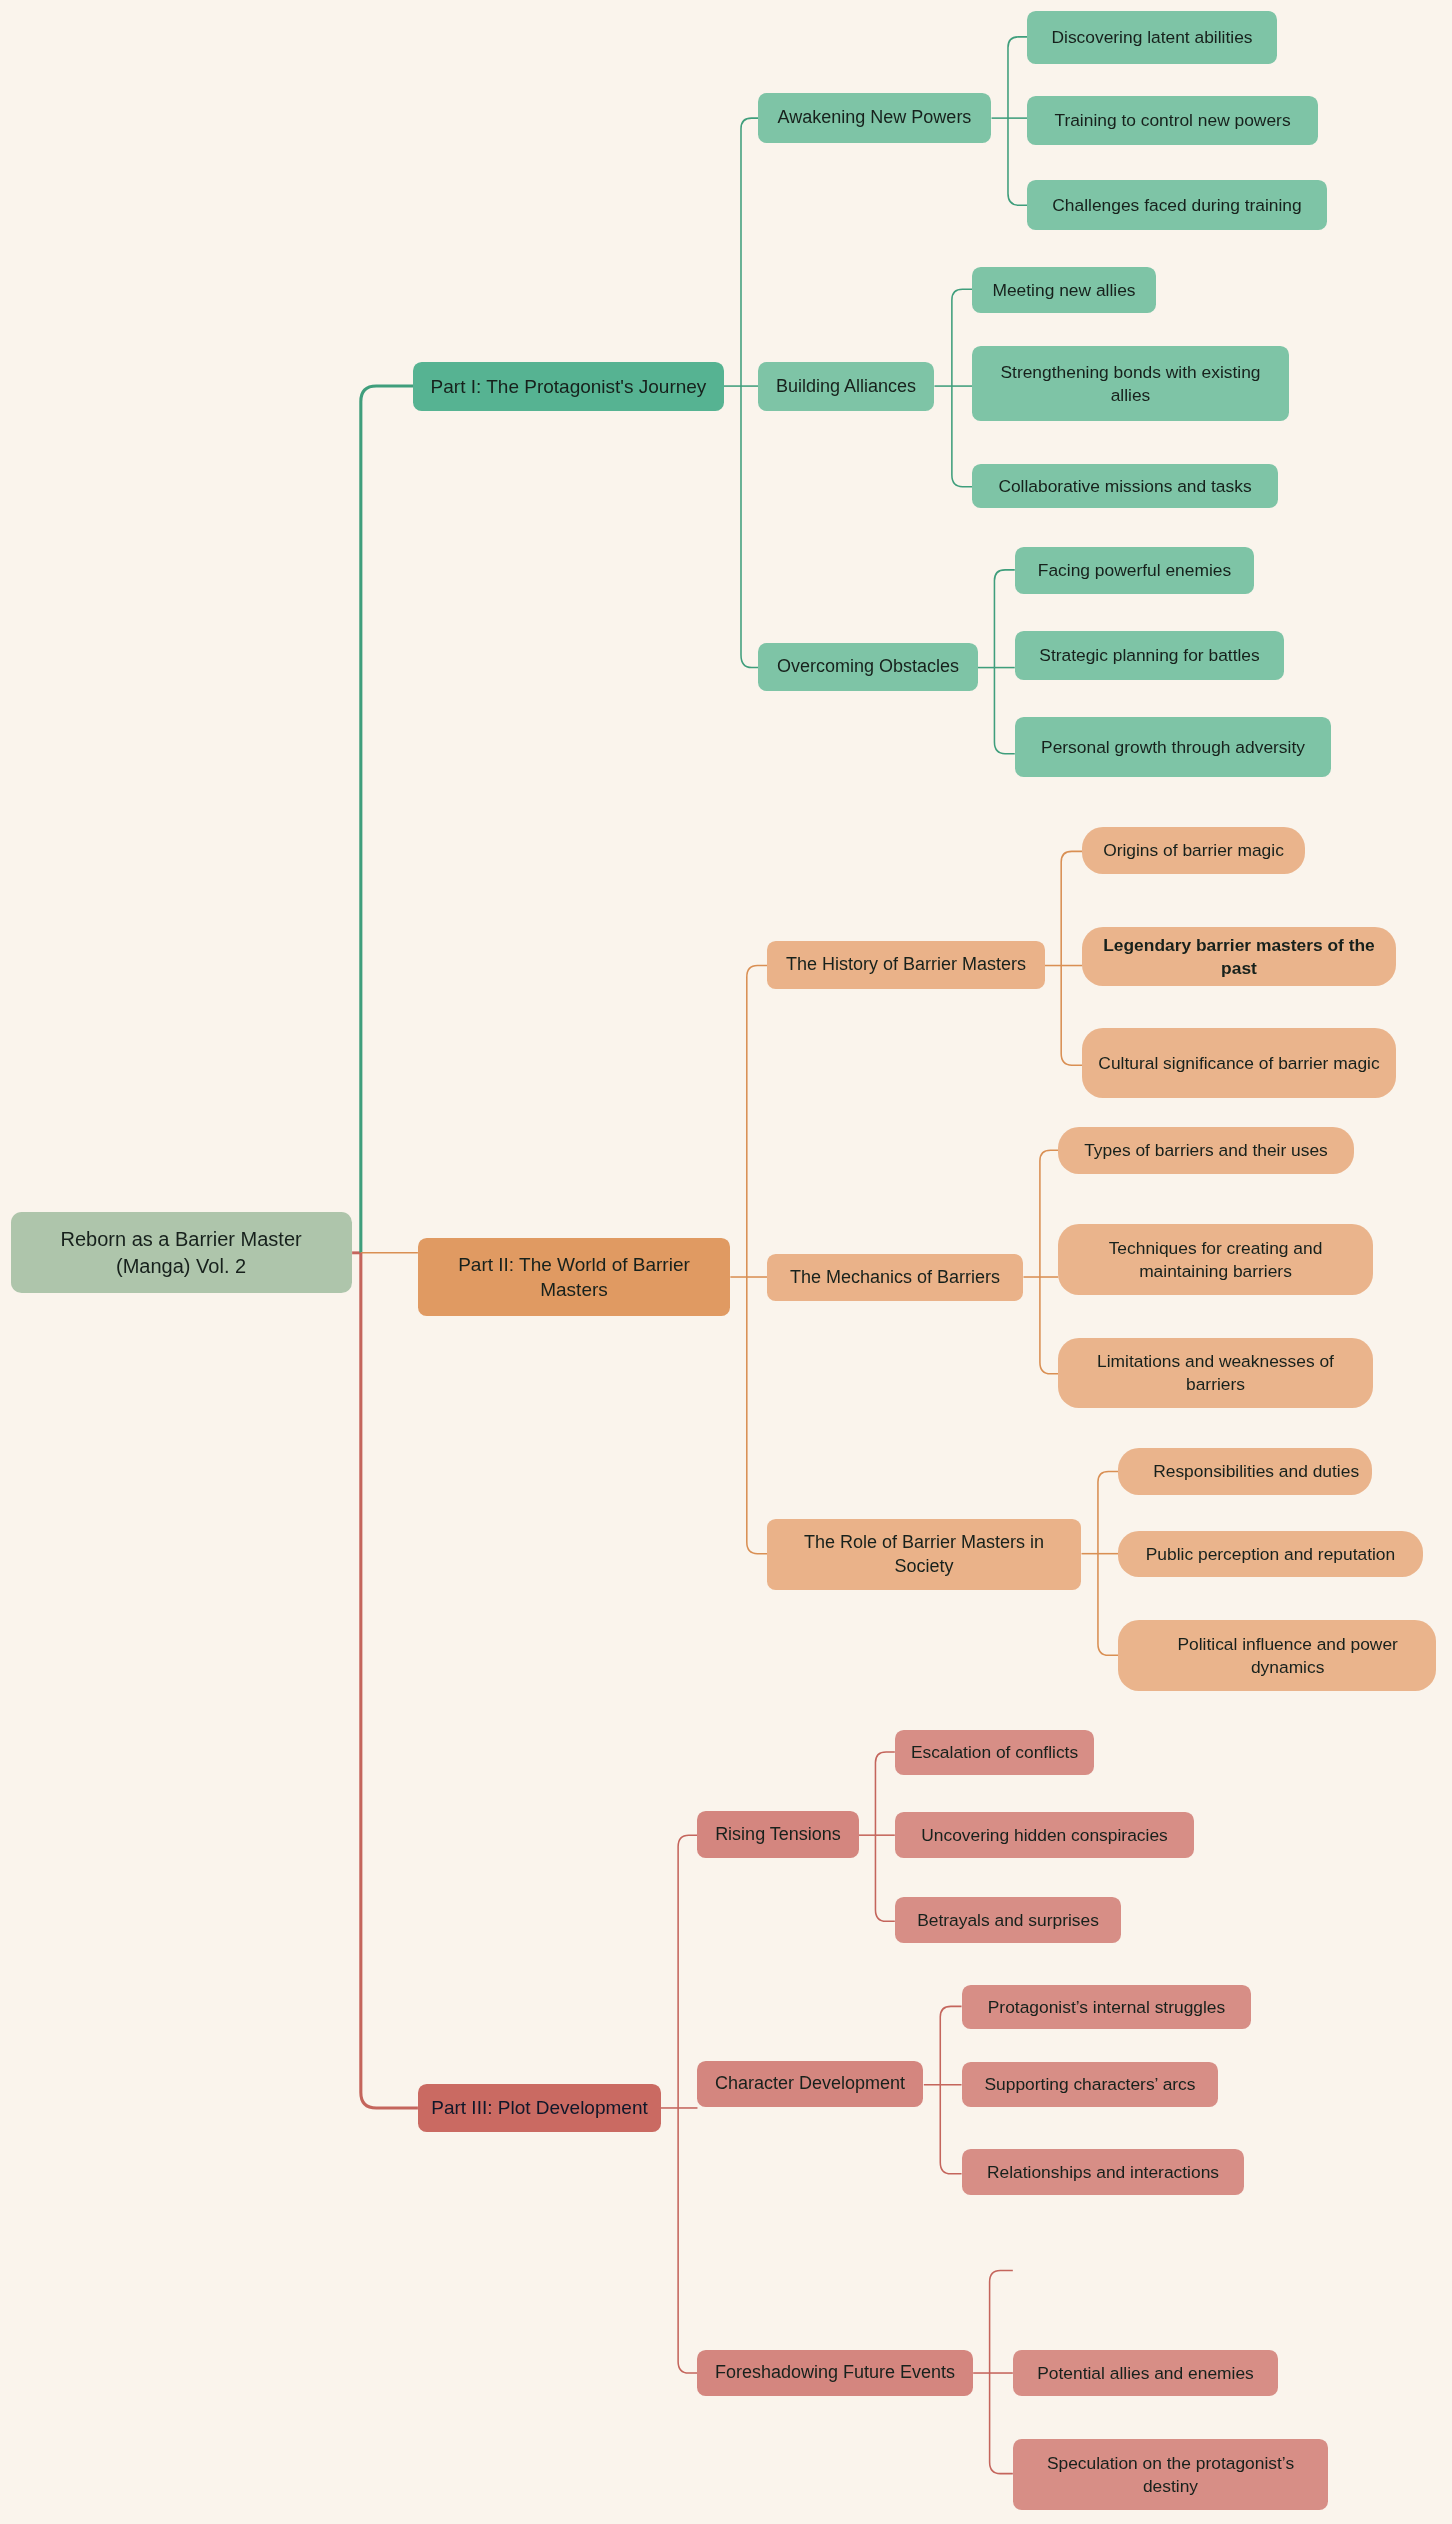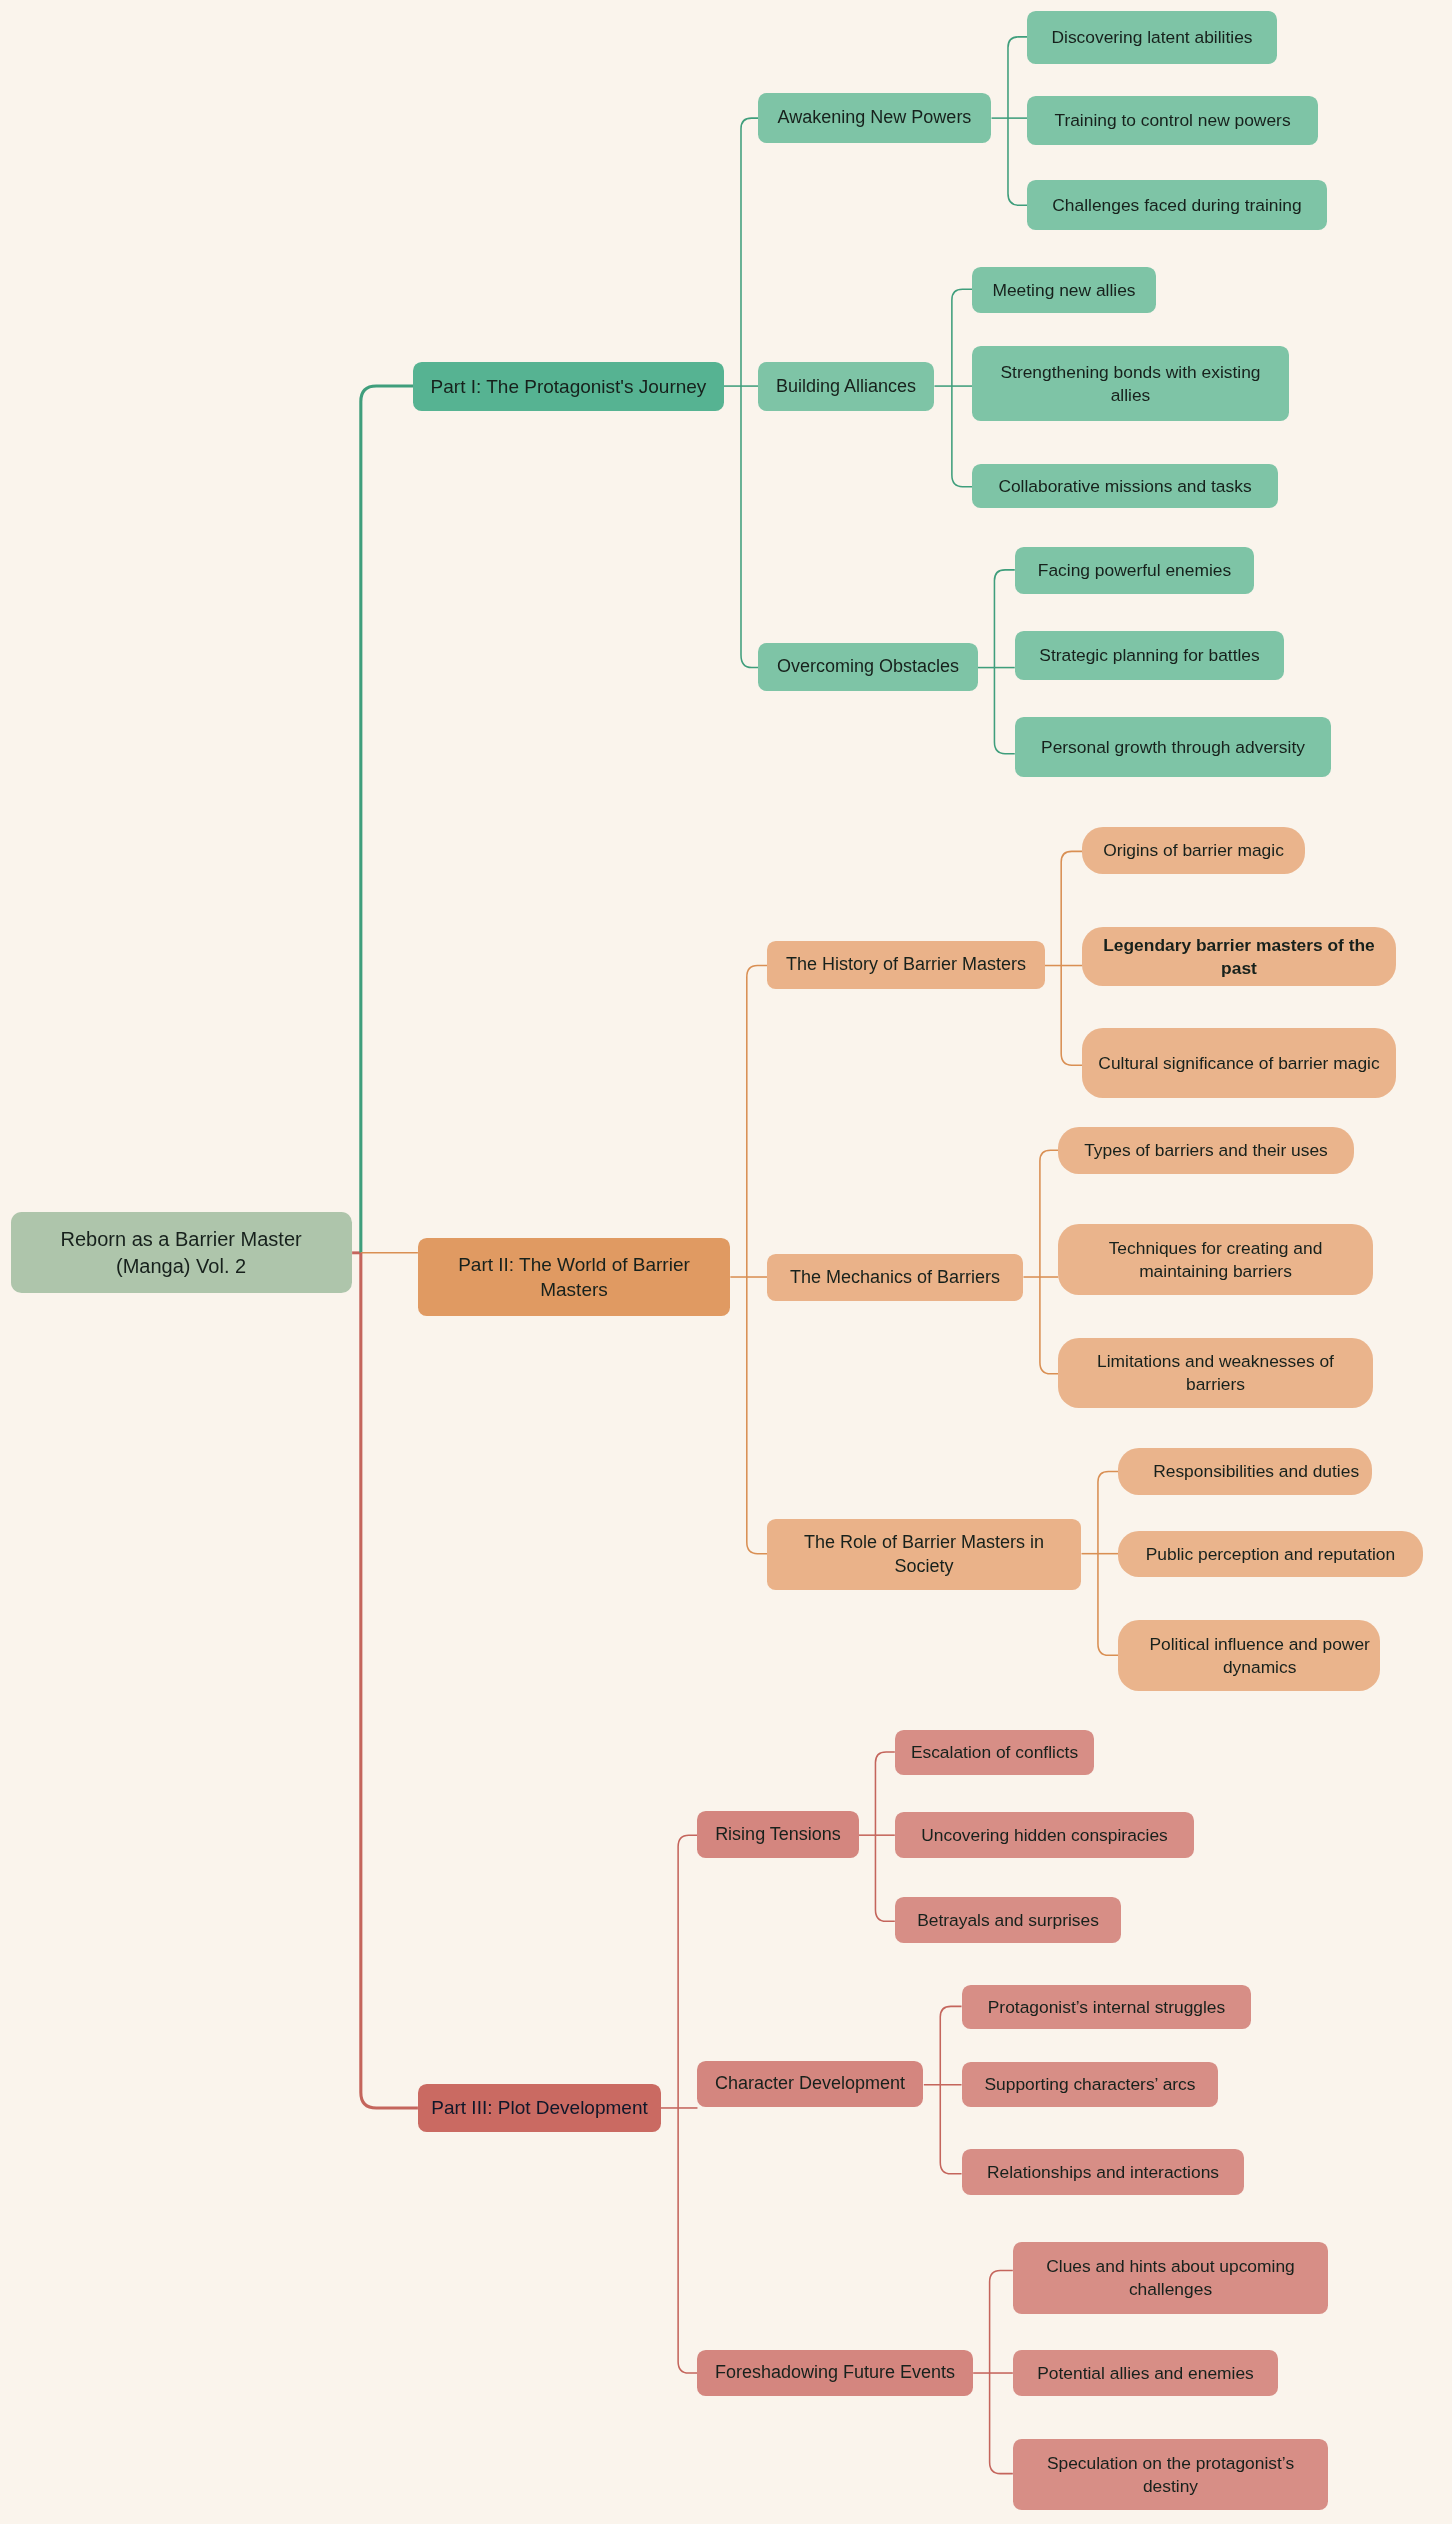--- a/index.html
+++ b/index.html
@@ -217,21 +217,21 @@
 
   <div class="node node-l2 orange" style="left:767px; top:1519px; width:314px; height:71px;">
     <span>The Role of Barrier Masters in Society</span>
   </div>
   <div class="node node-l3 orange" style="left:1118px; top:1448px; width:254px; height:47px;padding-left:32px;">
     <span>Responsibilities and duties</span>
   </div>
   <div class="node node-l3 orange" style="left:1118px; top:1531px; width:305px; height:46px;">
     <span>Public perception and reputation</span>
   </div>
-  <div class="node node-l3 orange" style="left:1118px; top:1620px; width:262px; height:71px;padding-left:31px;">
+  <div class="node node-l3 orange" style="left:1118px; top:1620px; width:318px; height:71px;padding-left:31px;">
     <span>Political influence and power dynamics</span>
   </div>
 
   <div class="node node-l1 red" style="left:418px; top:2084px; width:243px; height:48px;">
     <span>Part III: Plot Development</span>
   </div>
 
   <div class="node node-l2 red" style="left:697px; top:1811px; width:162px; height:47px;">
     <span>Rising Tensions</span>
   </div>
@@ -254,23 +254,20 @@
   <div class="node node-l3 red" style="left:962px; top:2062px; width:256px; height:45px;">
     <span>Supporting characters’ arcs</span>
   </div>
   <div class="node node-l3 red" style="left:962px; top:2149px; width:282px; height:46px;">
     <span>Relationships and interactions</span>
   </div>
 
   <div class="node node-l2 red" style="left:697px; top:2350px; width:276px; height:46px;">
     <span>Foreshadowing Future Events</span>
   </div>
-  <div class="node node-l3 red" style="left:1013px; top:2242px; width:315px; height:72px;">
-    <span>Clues and hints about upcoming challenges</span>
-  </div>
   <div class="node node-l3 red" style="left:1013px; top:2350px; width:265px; height:46px;">
     <span>Potential allies and enemies</span>
   </div>
   <div class="node node-l3 red" style="left:1013px; top:2439px; width:315px; height:71px;">
     <span>Speculation on the protagonist’s destiny</span>
   </div>
 
 </div>
 
 

